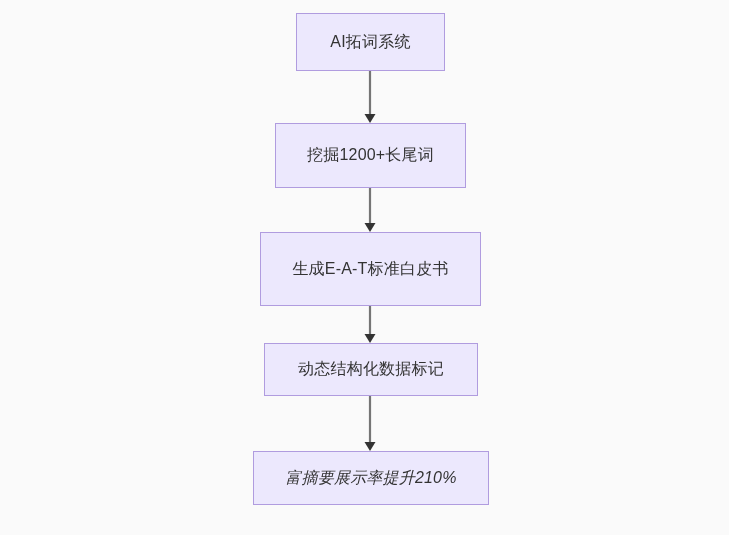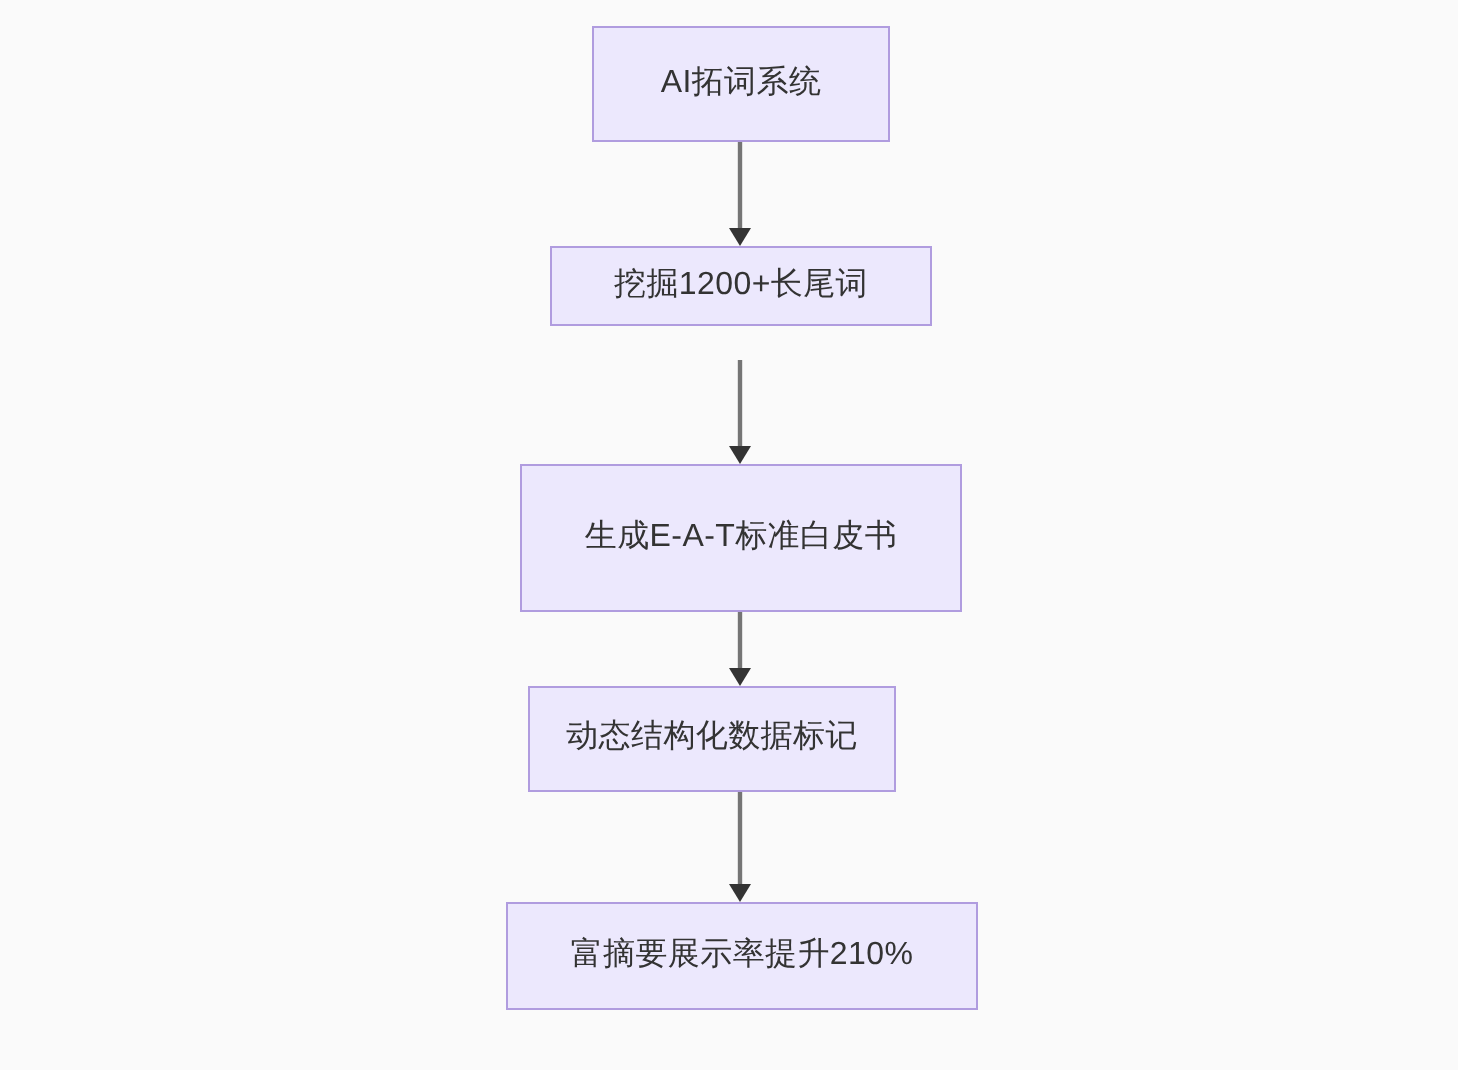--- a/index.html
+++ b/index.html
@@ -78,25 +78,25 @@
     </div>
     <div class="edge" style="left: 360px; top: 396px; width: 20px; height: 55px;">
       <svg width="20" height="55" viewBox="0 0 20 55">
         <line x1="10" y1="0" x2="10" y2="48" class="edge-line"></line>
         <polygon points="4.5,46 15.5,46 10,55" class="edge-arrow"></polygon>
       </svg>
     </div>
     <div class="node" style="left: 296px; top: 13px; width: 149px; height: 58px; background: rgb(236, 232, 253); border-color: rgb(176, 156, 223);">
       <span class="node-label" style="color: rgb(51, 51, 51);">AI拓词系统</span>
     </div>
-    <div class="node" style="left: 275px; top: 123px; width: 191px; height: 40px; background: rgb(236, 232, 253); border-color: rgb(176, 156, 223);">
+    <div class="node" style="left: 275px; top: 123px; width: 191px; height: 65px; background: rgb(236, 232, 253); border-color: rgb(176, 156, 223);">
       <span class="node-label" style="color: rgb(51, 51, 51);">挖掘1200+长尾词</span>
     </div>
     <div class="node" style="left: 260px; top: 232px; width: 221px; height: 74px; background: rgb(236, 232, 253); border-color: rgb(176, 156, 223);">
       <span class="node-label" style="color: rgb(51, 51, 51);">生成E-A-T标准白皮书</span>
     </div>
-    <div class="node" style="left: 264px; top: 343px; width: 184px; height: 53px; background: rgb(236, 232, 253); border-color: rgb(176, 156, 223);">
+    <div class="node" style="left: 264px; top: 343px; width: 214px; height: 53px; background: rgb(236, 232, 253); border-color: rgb(176, 156, 223);">
       <span class="node-label" style="color: rgb(51, 51, 51);">动态结构化数据标记</span>
     </div>
-    <div class="node" style="left: 253px; top: 451px; width: 236px; height: 54px; background: rgb(236, 232, 253); border-color: rgb(176, 156, 223);">
+    <div class="node" style="left: 253px; top: 451px; width: 236px; height: 54px; background: rgb(236, 232, 253); border-color: rgb(176, 156, 223); font-style: italic;">
       <span class="node-label" style="color: rgb(51, 51, 51);">富摘要展示率提升210%</span>
     </div>
   </div>
 
 </body></html>

